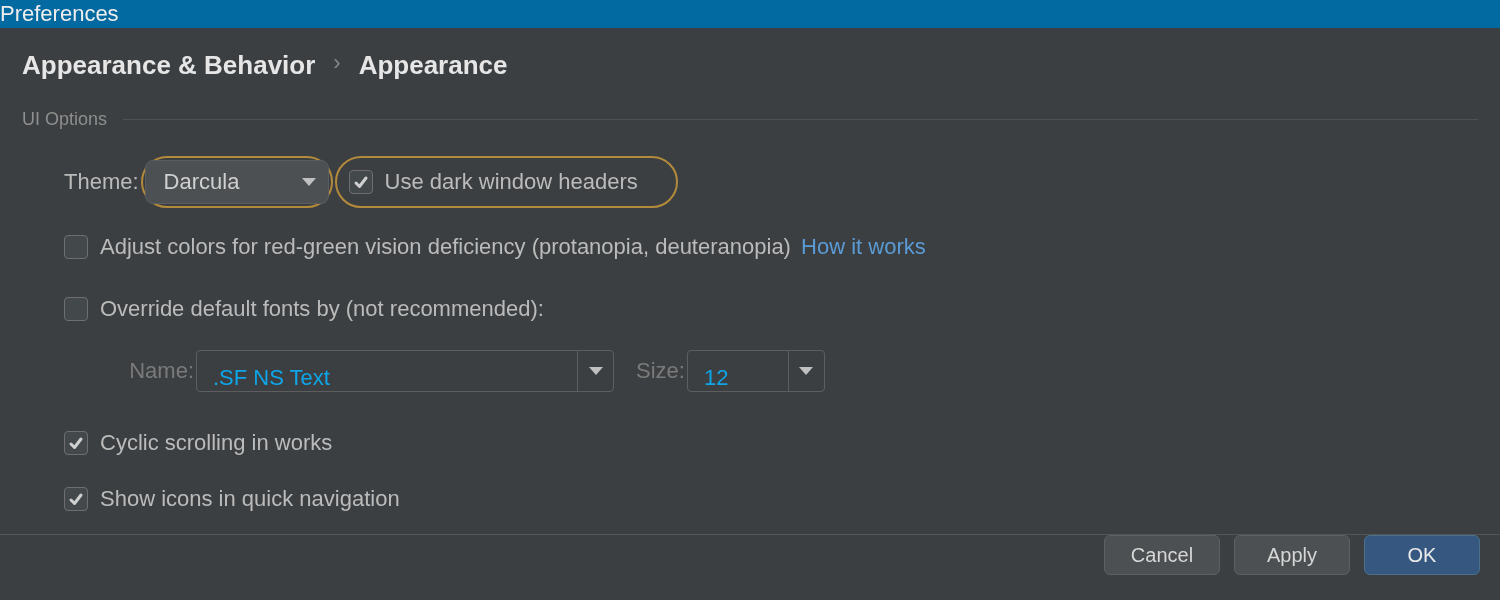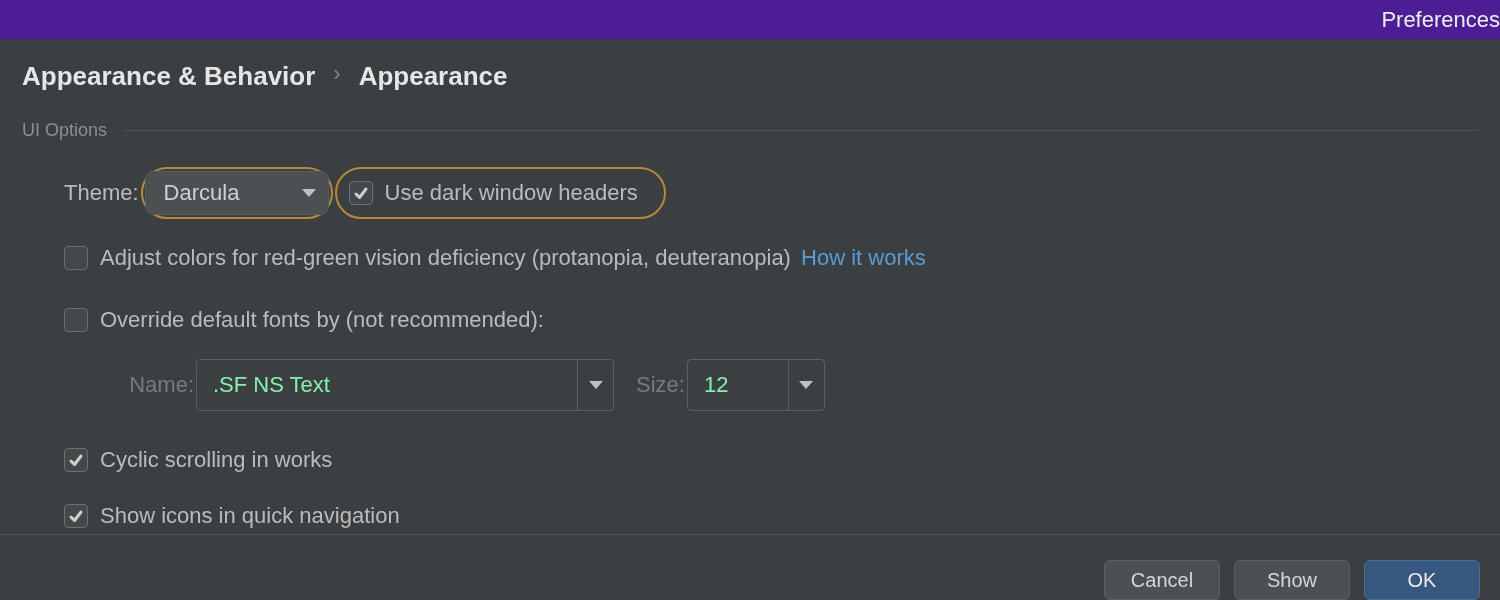--- a/index.html
+++ b/index.html
@@ -12,26 +12,26 @@
       width: 1500px;
       height: 600px;
       background: #3c3f41;
       color: #bbbbbb;
       font-family: -apple-system, BlinkMacSystemFont, "Helvetica Neue", Arial, sans-serif;
       font-size: 20px;
       overflow: hidden;
     }
     .titlebar {
       width: 100%;
-      height: 39px;
-      background: #4c1d95;
+      height: 28px;
+      background: #0369a1;
       color: #eeeeee;
       display: flex;
       align-items: center;
-      justify-content: flex-end;
+      justify-content: flex-start;
       font-size: 22px;
       font-weight: 400;
     }
     .content {
       padding: 22px 22px 0 22px;
     }
     .breadcrumb {
       display: flex;
       align-items: flex-start;
       gap: 18px;
@@ -101,21 +101,21 @@
       width: 0; height: 0;
       border-left: 7px solid transparent;
       border-right: 7px solid transparent;
       border-top: 8px solid #c0c0c0;
     }
     .checkbox-widget {
       display: inline-flex;
       align-items: center;
       gap: 12px;
       height: 44px;
-      padding: 0 24px 0 10px;
+      padding: 0 36px 0 10px;
     }
     .checkbox-widget.plain {
       padding: 0;
       height: auto;
     }
     .cb {
       width: 24px;
       height: 24px;
       border: 1px solid #6e6e6e;
       border-radius: 4px;
@@ -138,26 +138,26 @@
     .link {
       color: #5a9bd5;
       cursor: pointer;
     }
     .font-row {
       margin-left: 40px;
       margin-bottom: 26px;
     }
     .combo {
       display: inline-flex;
-      align-items: center;
-      height: 52px;
+      align-items: flex-end;
+      height: 42px;
       border: 1px solid #5e5e5e;
       border-radius: 4px;
       background: transparent;
-      color: #86efac;
+      color: #0ea5e9;
     }
     .combo .text {
       padding: 0 16px;
       min-width: 380px;
     }
     .combo.size .text { min-width: 100px; }
     .combo .btn {
       border-left: 1px solid #5e5e5e;
       width: 36px;
       height: 100%;
@@ -166,21 +166,21 @@
       justify-content: center;
     }
     .footer {
       position: absolute;
       bottom: 0;
       right: 0;
       width: 100%;
       height: 66px;
       border-top: 1px solid #555;
       display: flex;
-      align-items: flex-end;
+      align-items: flex-start;
       justify-content: flex-end;
       gap: 14px;
       padding-right: 20px;
       background: #3c3f41;
     }
     .btn-footer {
       height: 40px;
       min-width: 116px;
       border-radius: 6px;
       border: 1px solid #5e6163;
@@ -297,15 +297,15 @@
         </span>
         <span>Show icons in quick navigation</span>
       </span>
     </div>
 
   </div>
 </div>
 
 <div class="footer">
   <span class="btn-footer">Cancel</span>
-  <span class="btn-footer">Show</span>
+  <span class="btn-footer">Apply</span>
   <span class="btn-footer primary">OK</span>
 </div>
 
 </body></html>

